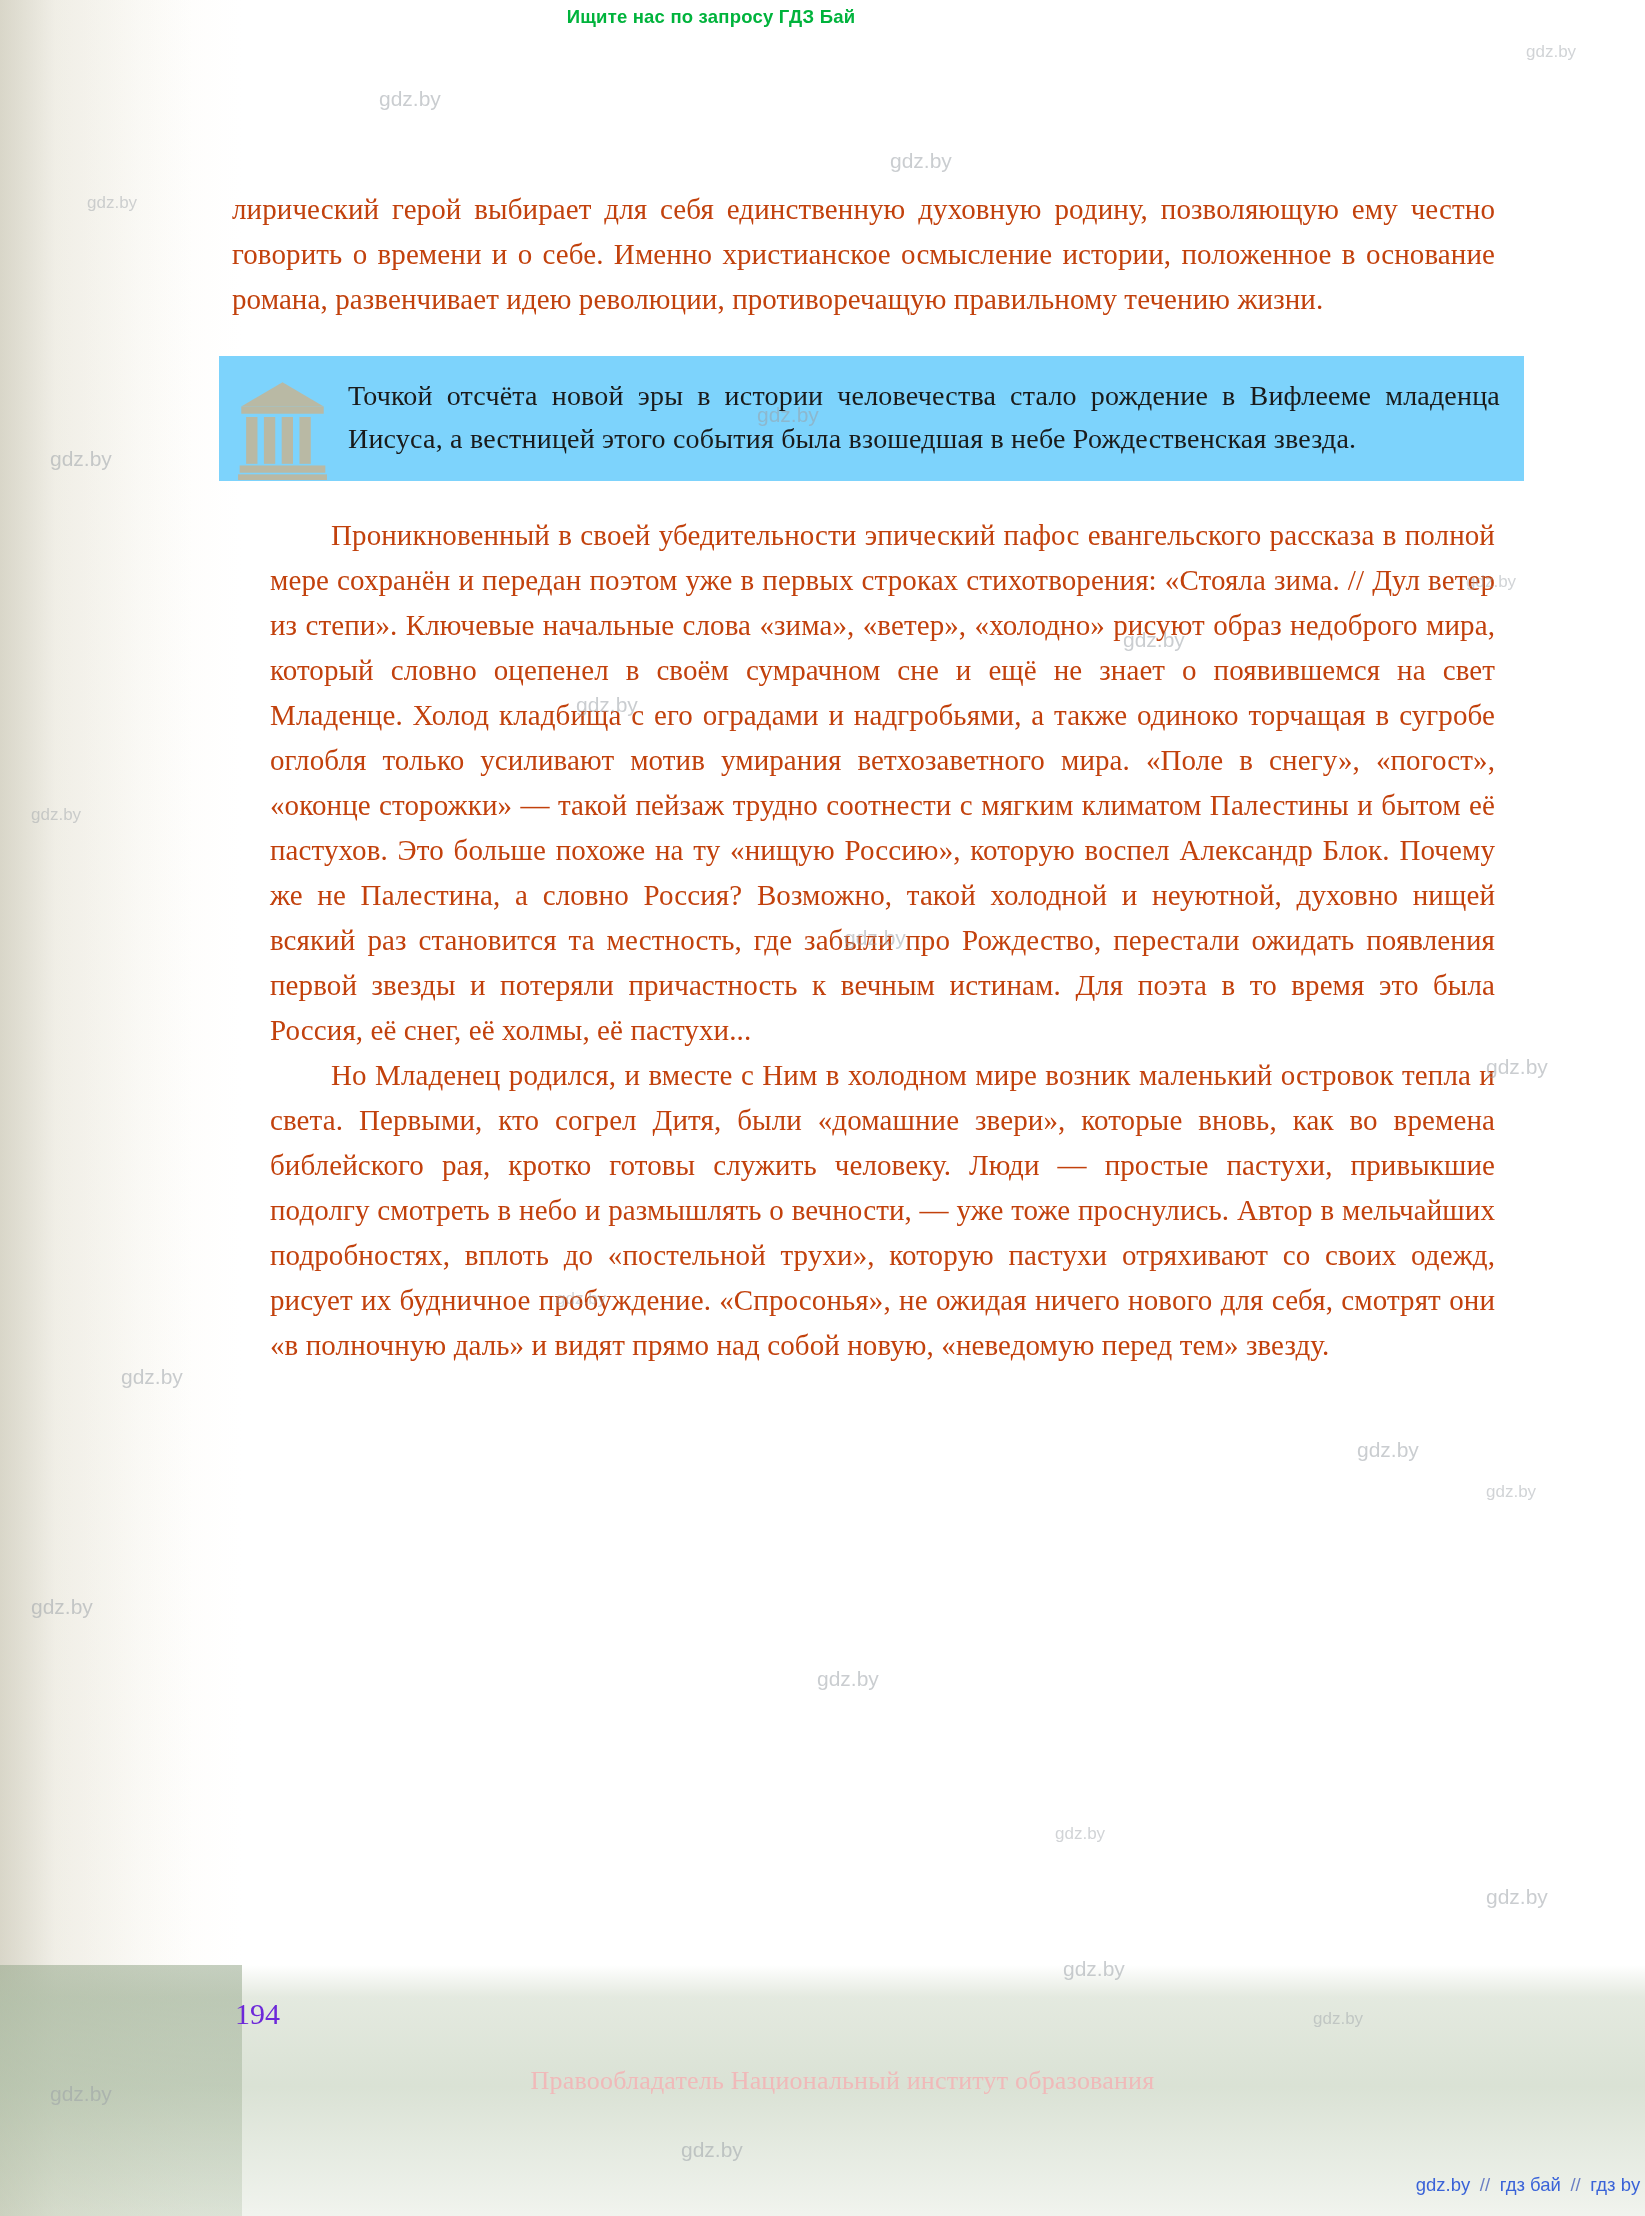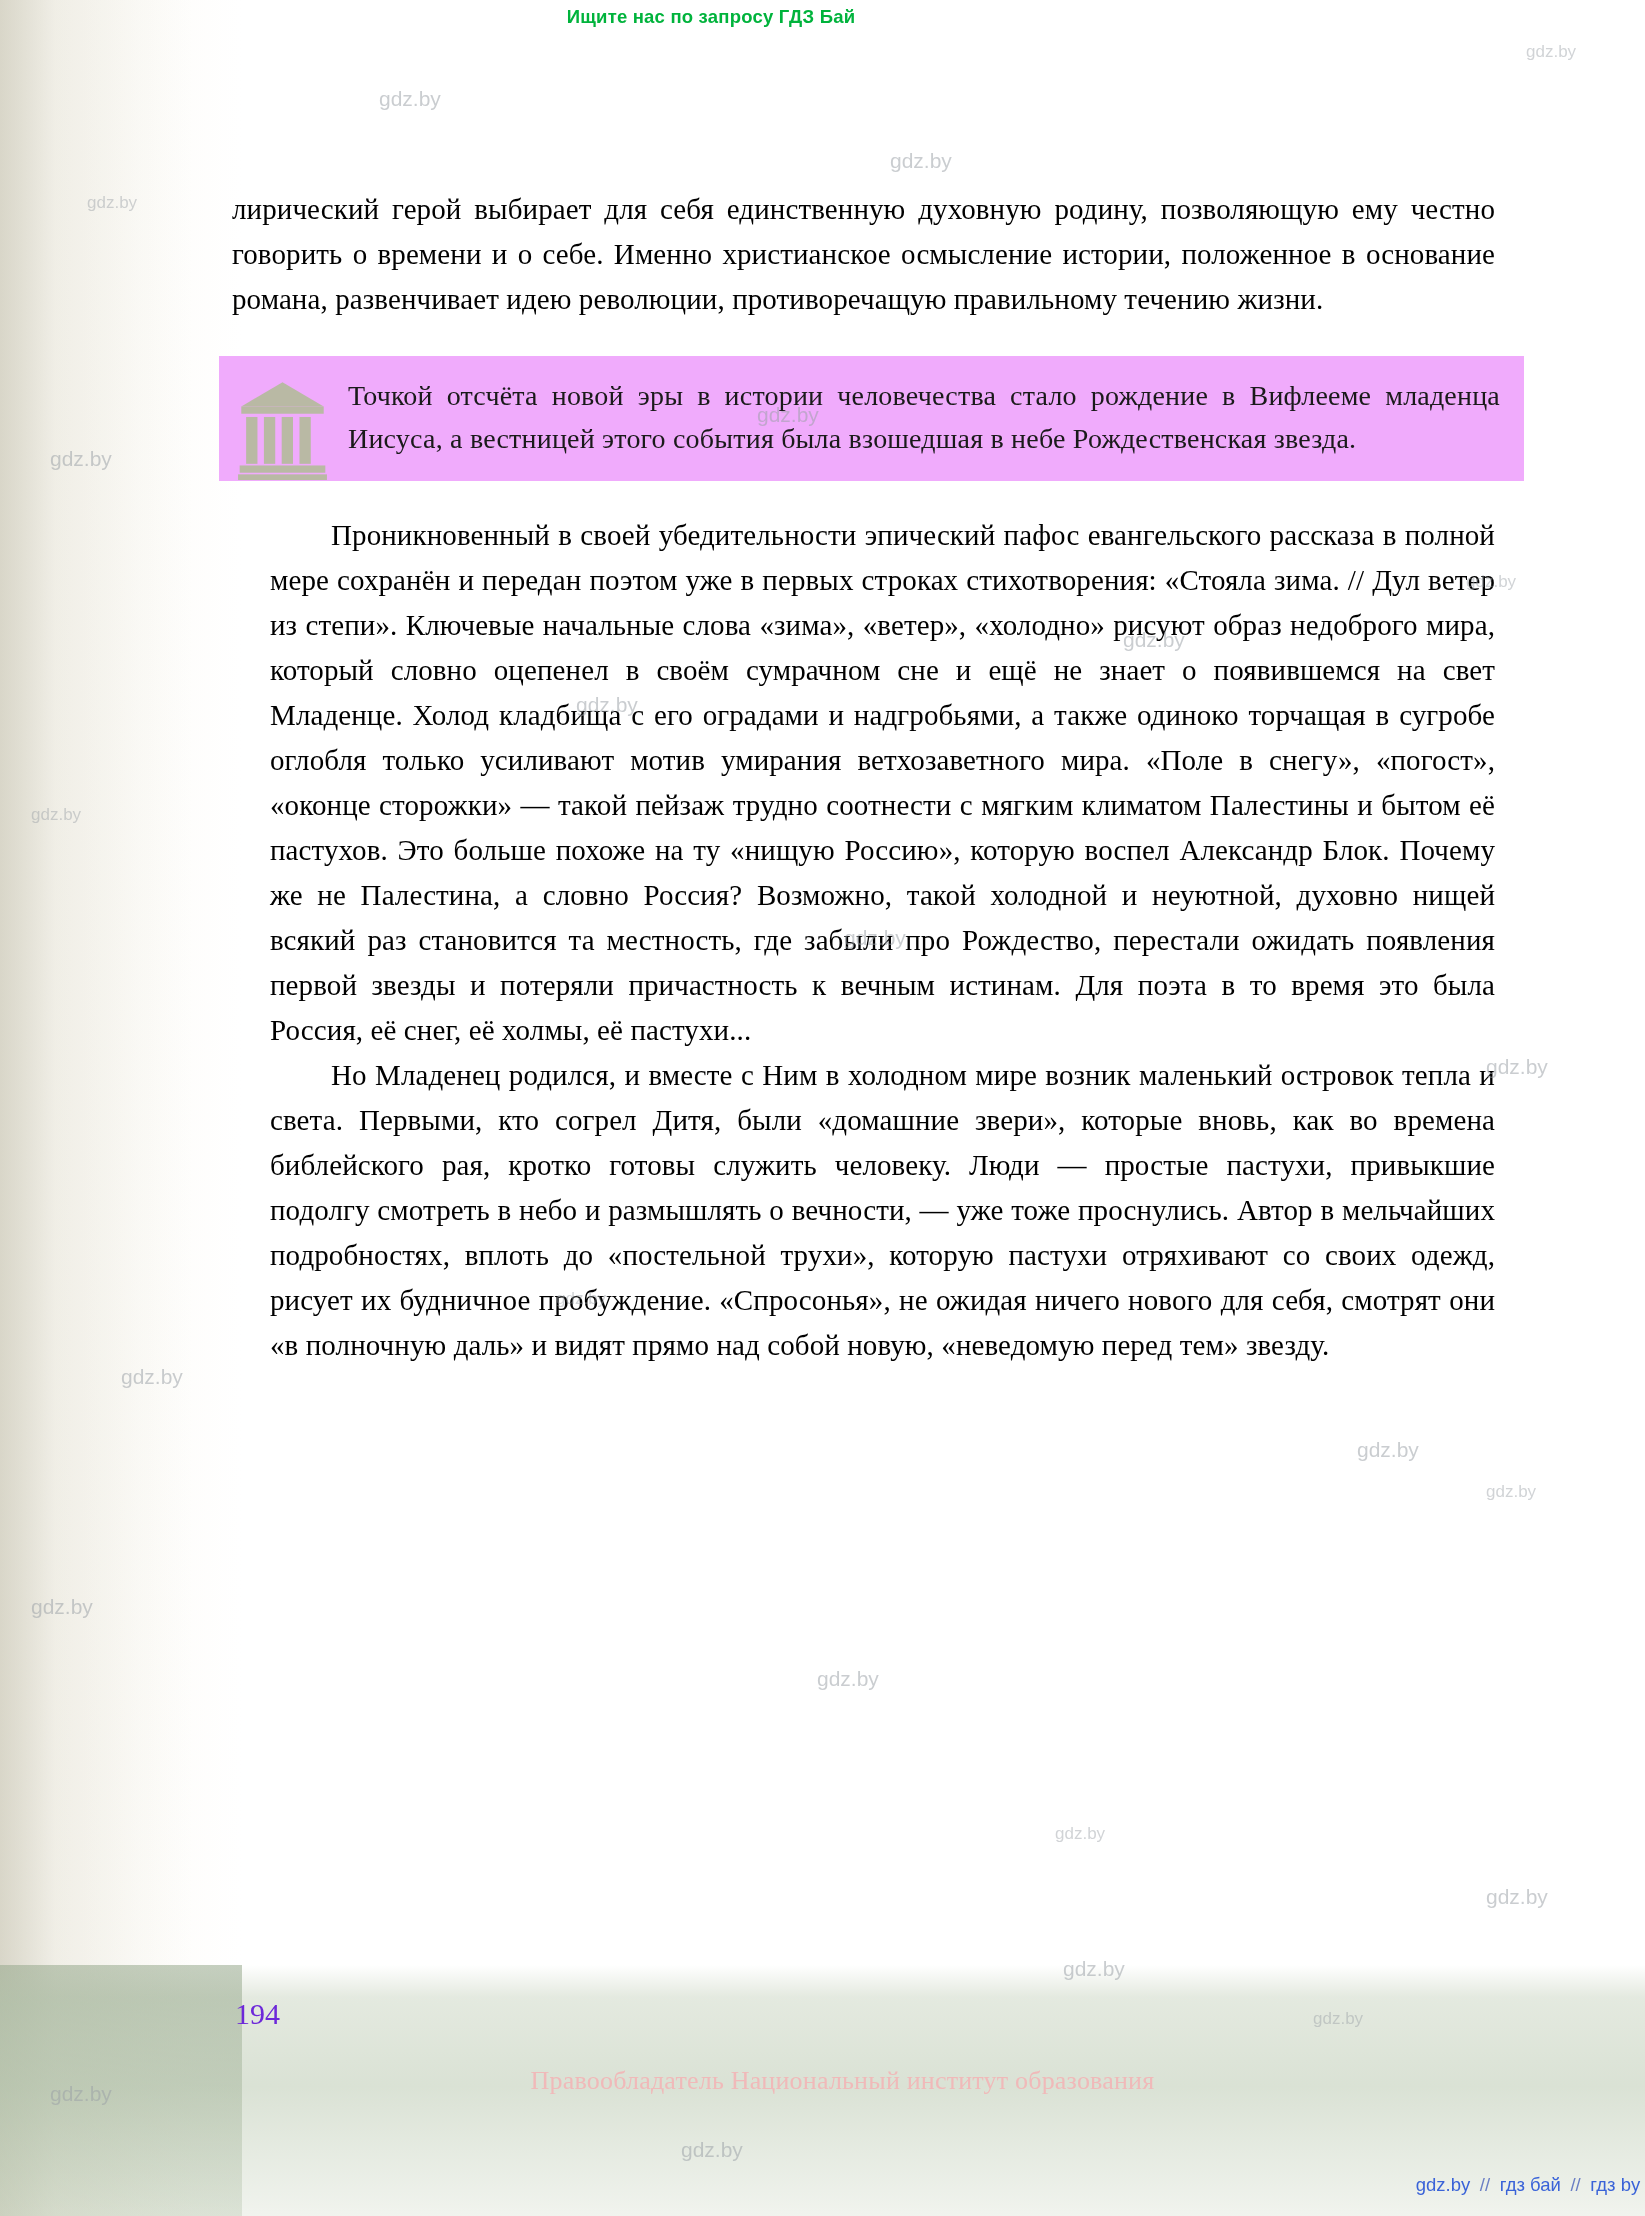--- a/index.html
+++ b/index.html
@@ -79,33 +79,33 @@
   .content {
     position: absolute;
     left: 232px;
     top: 187px;
     width: 1263px;
   }
   p.para {
     margin: 0 0 0 0;
     font-size: 29px;
     line-height: 45px;
-    color: #000000;
+    color: #c2410c;
     text-align: justify;
     text-justify: inter-word;
     letter-spacing: 0.1px;
   }
   p.para + p.para { margin-top: 0px; font-family: Liberation Serif, serif; }
   p.indent { text-indent: 61px; margin-left: 38px; }
 
   
   .note-box {
     position: relative;
     margin: 34px 0 32px 0;
-    background: #f0abfc;
+    background: #7dd3fc;
     padding: 17.7px 24px 21px 129px;
     min-height: 121px;
     box-sizing: border-box;
     width: 1305px;
     margin-left: -13px;
   }
   .note-box .note-text {
     font-size: 28px;
     line-height: 43px;
     color: #1a1a1a;

